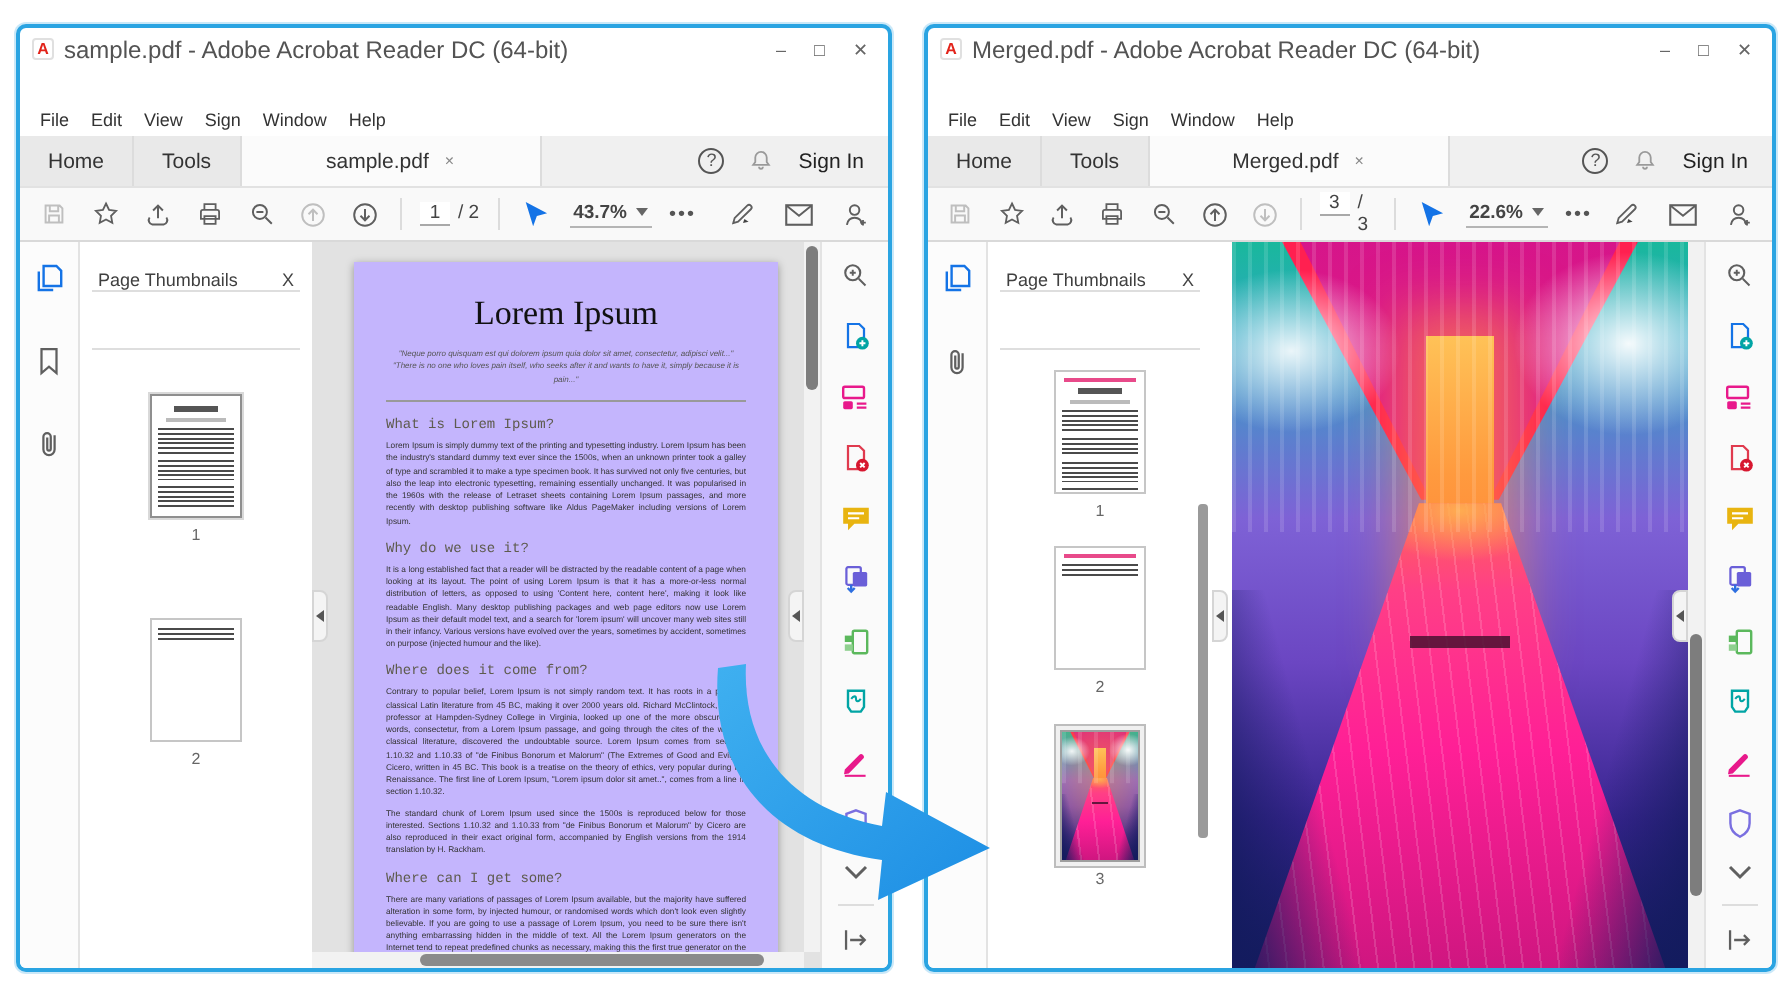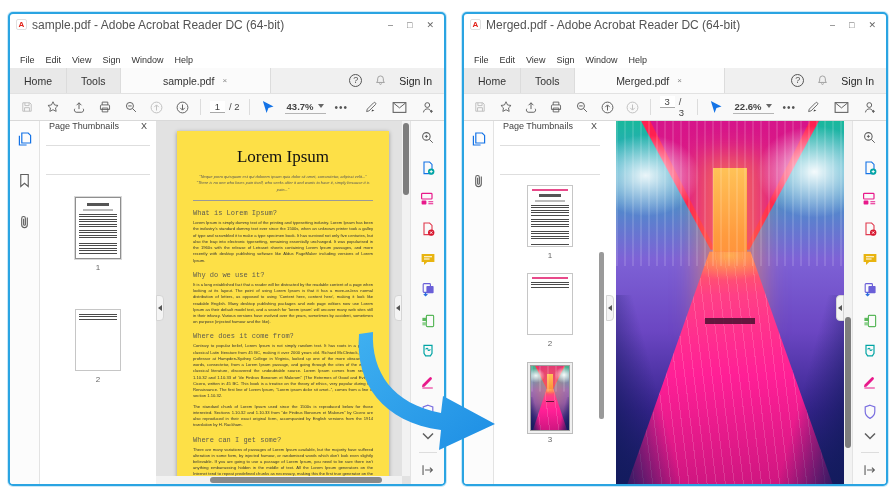--- a/index.html
+++ b/index.html
@@ -50,21 +50,21 @@
     border-top: 4px solid #666; }
   .more-dots { font-size: 10px; color: #555; letter-spacing: 1px; }
   .tb-right { margin-left: auto; display: flex; gap: 11px; align-items: center; }
 
   
   .content { flex: 1 1 auto; display: flex; min-height: 0; }
   .rail { width: 30px; background: #fcfcfc; border-right: 1px solid #e3e3e3;
     display: flex; flex-direction: column; align-items: center; padding-top: 10px; gap: 26px; flex: 0 0 auto; }
   .panel { width: 116px; background: #ffffff; flex: 0 0 auto; position: relative; }
   .win-right .panel { width: 112px; }
-  .panel-head { height: 24px; display: flex; align-items: flex-start; justify-content: space-between;
+  .panel-head { height: 24px; display: flex; align-items: flex-end; justify-content: space-between;
     padding: 0 9px; font-size: 9px; color: #3f3f3f; }
   .panel-x { color: #444; font-size: 9px; }
   .panel-hr { height: 1px; background: #dedede; margin: 0 6px; }
   .panel-hr.second { margin-top: 28px; }
   .thumb-wrap { position: absolute; left: 0; right: 0; display: flex; flex-direction: column; align-items: center; }
   .thumb { background: #fff; border: 1px solid #c6c6c6; width: 46px; height: 62px; overflow: hidden; padding: 3px 3px; }
   .thumb.sel { border: 1px solid #8f8f8f; box-shadow: 0 0 0 1px #d9d9d9; }
   .thumb-label { font-size: 8px; color: #666; margin-top: 4px; text-align: center; }
   .mini-title { width: 60%; height: 3px; background: #555; margin: 2px auto 3px; }
   .mini-quote { width: 80%; height: 2px; background: #bbb; margin: 0 auto 3px; }
@@ -85,21 +85,21 @@
   .collapse-left { left: 0; border-radius: 0 4px 4px 0; }
   .collapse-right { right: 8px; border-radius: 4px 0 0 4px; }
 
   .strip { width: 34px; background: #fafafa; border-left: 1px solid #e3e3e3; flex: 0 0 auto;
     display: flex; flex-direction: column; align-items: center; padding-top: 8px; gap: 13.5px; position: relative; }
   .strip .s-ico { width: 17px; height: 17px; display: flex; align-items: center; justify-content: center; }
   .strip-bottom { position: absolute; bottom: 6px; display: flex; flex-direction: column; align-items: center; gap: 8px; }
   .strip-div { width: 18px; height: 1px; background: #ddd; }
 
   
-  .page { width: 212px; margin: 10px auto 0; background: #fde047; height: 362px;
+  .page { width: 212px; margin: 10px auto 0; background: #c4b5fd; height: 362px;
     box-shadow: 0 1px 4px rgba(0,0,0,.35); padding: 12px 16px 0; overflow: hidden; }
   .page h1 { font-family: "Liberation Serif", serif; font-weight: normal; font-size: 17px;
     text-align: center; color: #111; margin: 4px 0 7px; }
   .pquote { font-size: 4px; color: #555; text-align: center; font-style: italic; line-height: 1.6; }
   .page hr { border: none; border-top: 1px solid #999; margin: 7px 0 8px; }
   .psec h2 { font-family: Liberation Mono, monospace; font-weight: normal; font-size: 7px;
     color: #5e5b4e; margin: 7px 0 3px; }
   .psec p { font-size: 4.15px; color: #333; line-height: 1.5; text-align: justify; margin-bottom: 4px; }
   .sec-gap { margin-top: 24px; }
 

